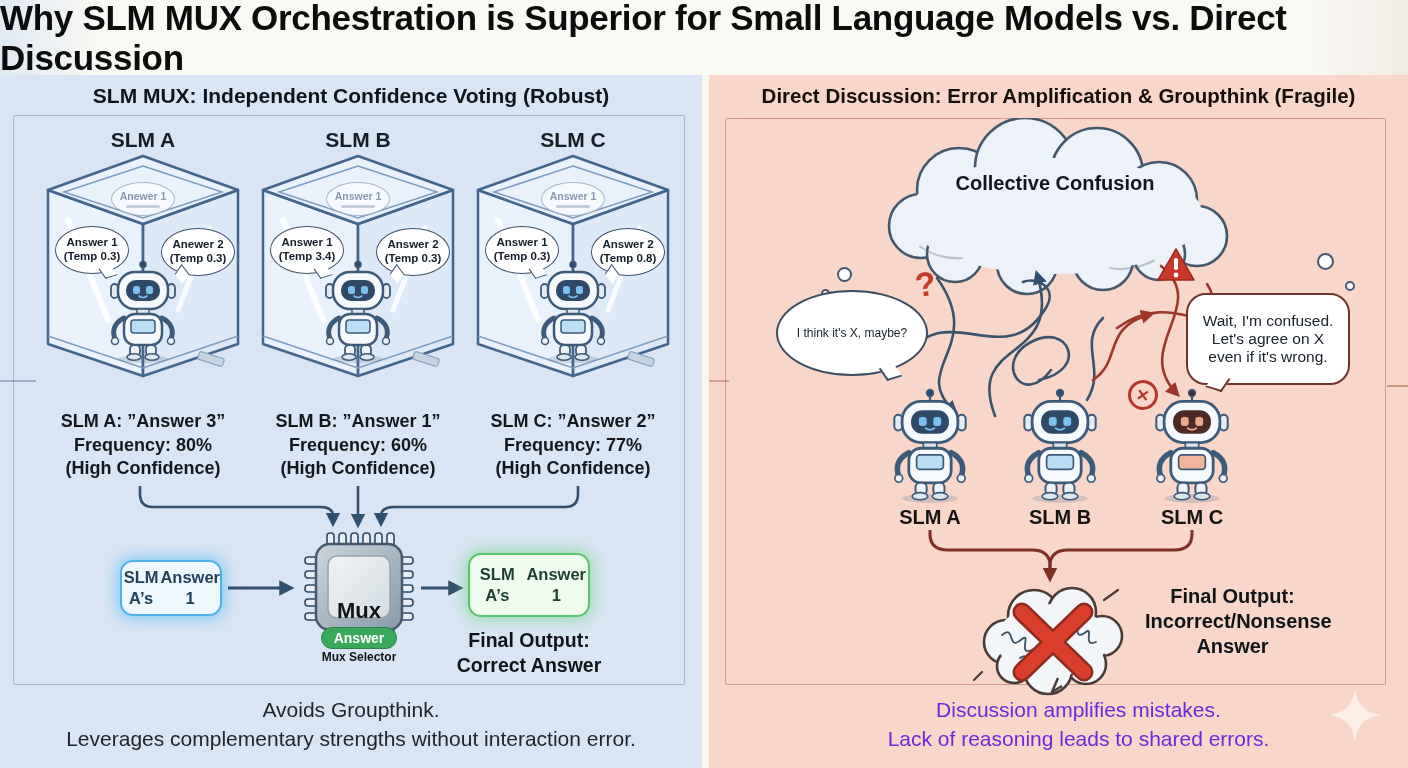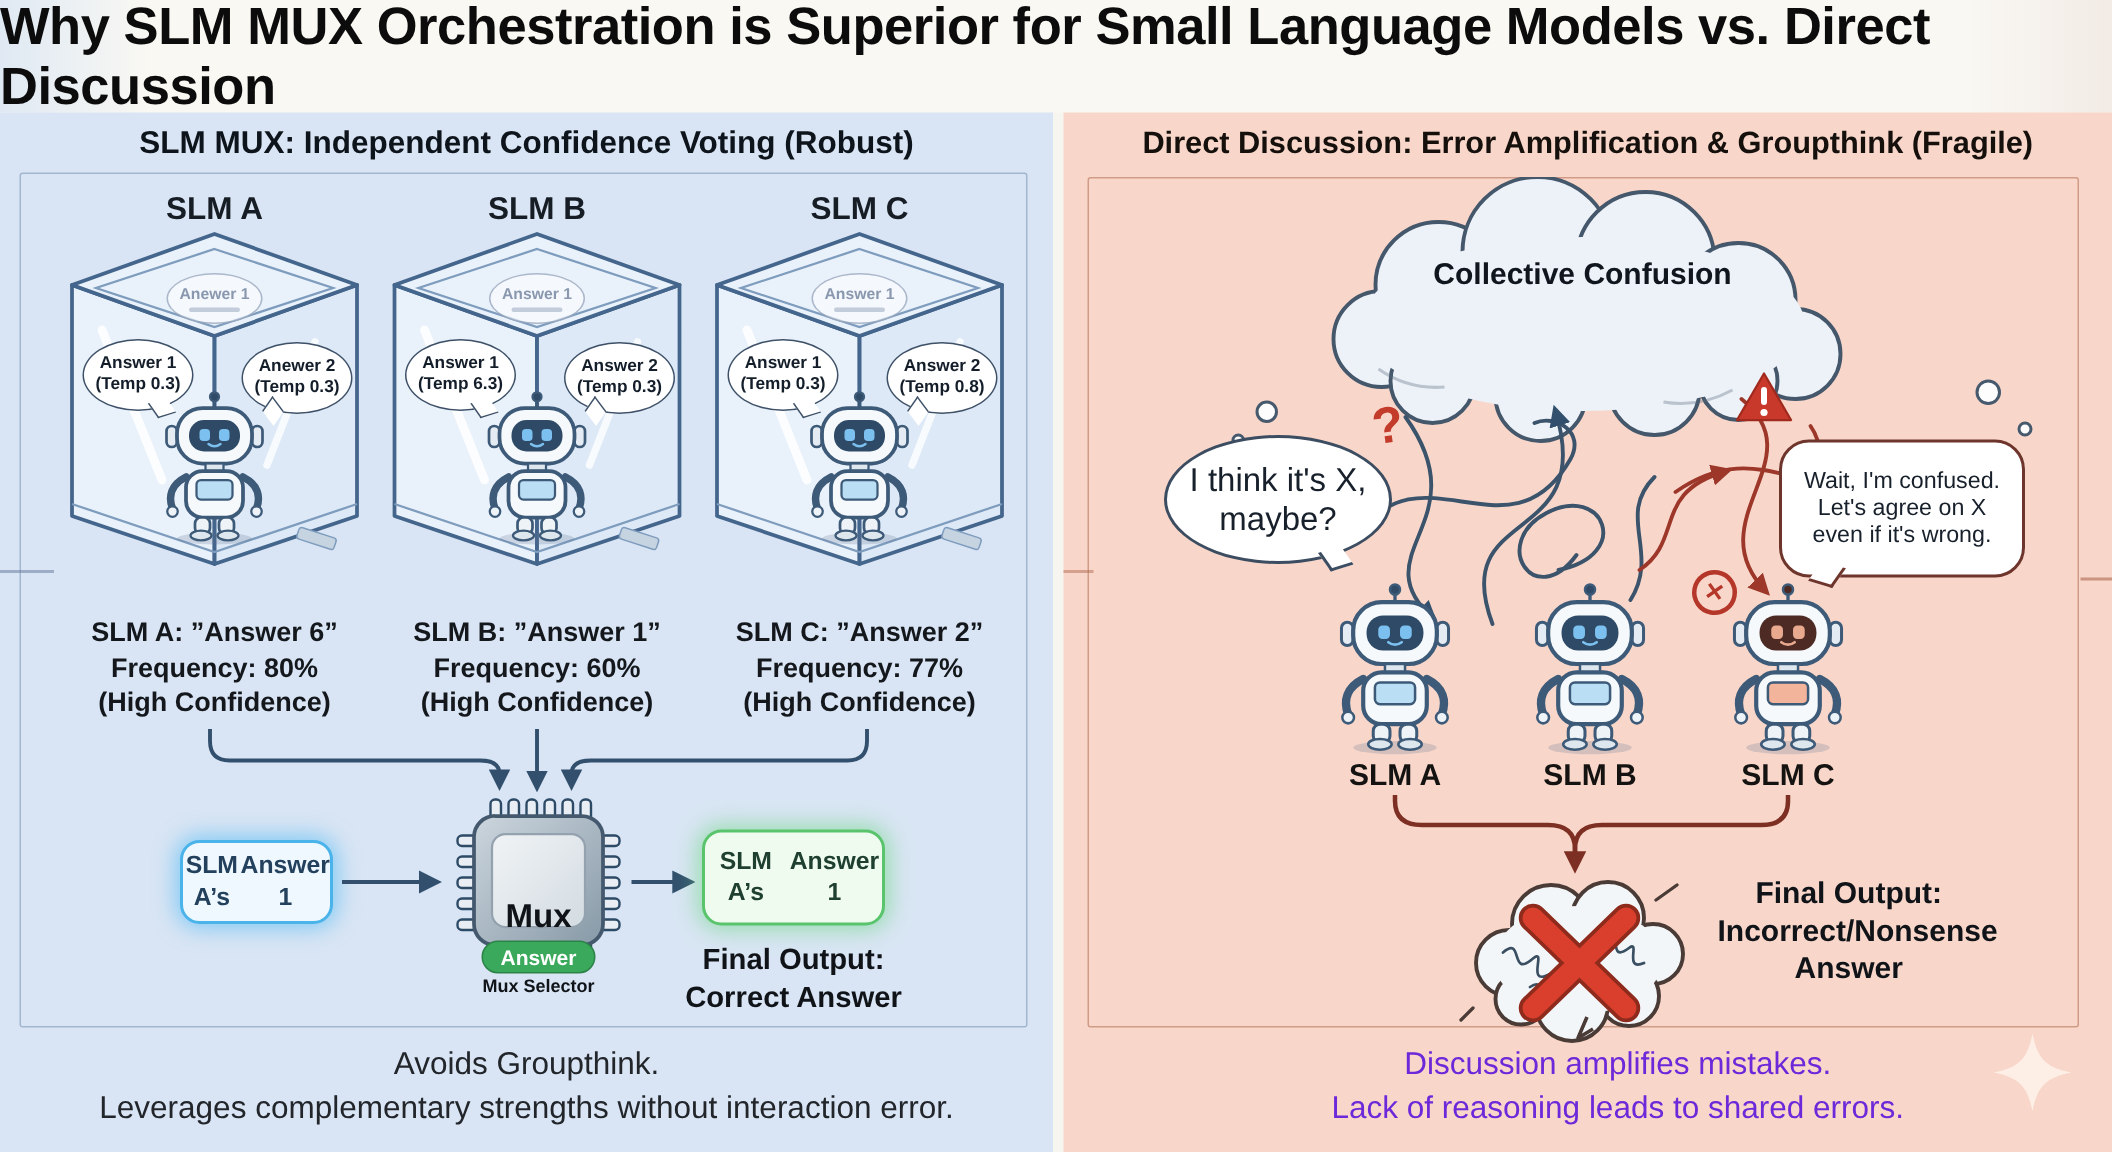--- a/index.html
+++ b/index.html
@@ -86,21 +86,21 @@
   .dot { position:absolute; background:#fdfdfd; border:2px solid #47596d; border-radius:50%; }
   .qmark { position:absolute; left:206px; top:190px; font-size:34px; font-weight:bold;
     color:#c23b2b; transform:rotate(-8deg); z-index:4; }
   .warning { position:absolute; left:446px; top:171px; width:42px; height:38px; z-index:4; }
   .circled-x { position:absolute; left:419px; top:305px; width:30px; height:30px;
     border:3px solid #b5372a; border-radius:50%; display:flex; align-items:center;
     justify-content:center; font-size:16px; font-weight:bold; color:#b5372a;
     transform:rotate(10deg); background:rgba(248,215,202,.75); z-index:5; }
 
   .chat { z-index:5; font-weight:500; color:#17202b; }
-  .chat.b1 { left:67px; top:215px; width:152px; height:86px; border:2.5px solid #3d4d61; border-radius:50%; font-size:22px; }
+  .chat.b1 { left:67px; top:215px; width:152px; height:86px; border:2.5px solid #3d4d61; border-radius:50%; font-size:12px; }
   .chat.b1::after { content:""; position:absolute; width:13px; height:13px; background:#fff;
     bottom:-6px; right:28px; border-right:2.5px solid #3d4d61; border-bottom:2.5px solid #3d4d61;
     transform:rotate(55deg) skewX(-18deg); }
   .chat.b2 { left:291px; top:211px; width:160px; height:104px; border:2.5px solid #7e352a; border-radius:50%; font-size:16px; color:#1c1711; }
   .chat.b2::after { content:""; position:absolute; width:13px; height:13px; background:#fff;
     bottom:-5px; left:34px; border-left:2.5px solid #7e352a; border-bottom:2.5px solid #7e352a;
     transform:rotate(-55deg) skewX(18deg); }
   .chat.b3 { left:477px; top:218px; width:164px; height:92px; border:2.5px solid #6e352c; border-radius:20px; font-size:15.5px; padding:4px 8px; }
   .chat.b3::after { content:""; position:absolute; width:14px; height:14px; background:#fff;
     bottom:-8px; left:22px; border-left:2.5px solid #6e352c; border-bottom:2.5px solid #6e352c;
@@ -284,21 +284,21 @@
     <div class="bubble mini tail-r" style="left:55px;top:151px">
       <span class="l1">Answer 1</span>
       <span class="l2">(Temp 0.3)</span>
     </div>
     <div class="bubble mini tail-l" style="left:161px;top:153px">
       <span class="l1">Anewer 2</span>
       <span class="l2">(Temp 0.3)</span>
     </div>
     <div class="bubble mini tail-r" style="left:270px;top:151px">
       <span class="l1">Answer 1</span>
-      <span class="l2">(Temp 6.3)</span>
+      <span class="l2">(Temp 3.4)</span>
     </div>
     <div class="bubble mini tail-l" style="left:376px;top:153px">
       <span class="l1">Answer 2</span>
       <span class="l2">(Temp 0.3)</span>
     </div>
     <div class="bubble mini tail-r" style="left:485px;top:151px">
       <span class="l1">Answer 1</span>
       <span class="l2">(Temp 0.3)</span>
     </div>
     <div class="bubble mini tail-l" style="left:591px;top:153px">
@@ -310,21 +310,21 @@
         <use href="#robot-sym"></use>
       </svg>
     <svg class="robot" style="left:318px;top:185px">
         <use href="#robot-sym"></use>
       </svg>
     <svg class="robot" style="left:533px;top:185px">
         <use href="#robot-sym"></use>
       </svg>
 
     <div class="vote" style="left:33px">
-      <div>SLM A: ”Answer 6”</div>
+      <div>SLM A: ”Answer 3”</div>
       <div>Frequency: 80%</div>
       <div>(High Confidence)</div>
     </div>
     <div class="vote" style="left:248px">
       <div>SLM B: ”Answer 1”</div>
       <div>Frequency: 60%</div>
       <div>(High Confidence)</div>
     </div>
     <div class="vote" style="left:463px">
       <div>SLM C: ”Answer 2”</div>

